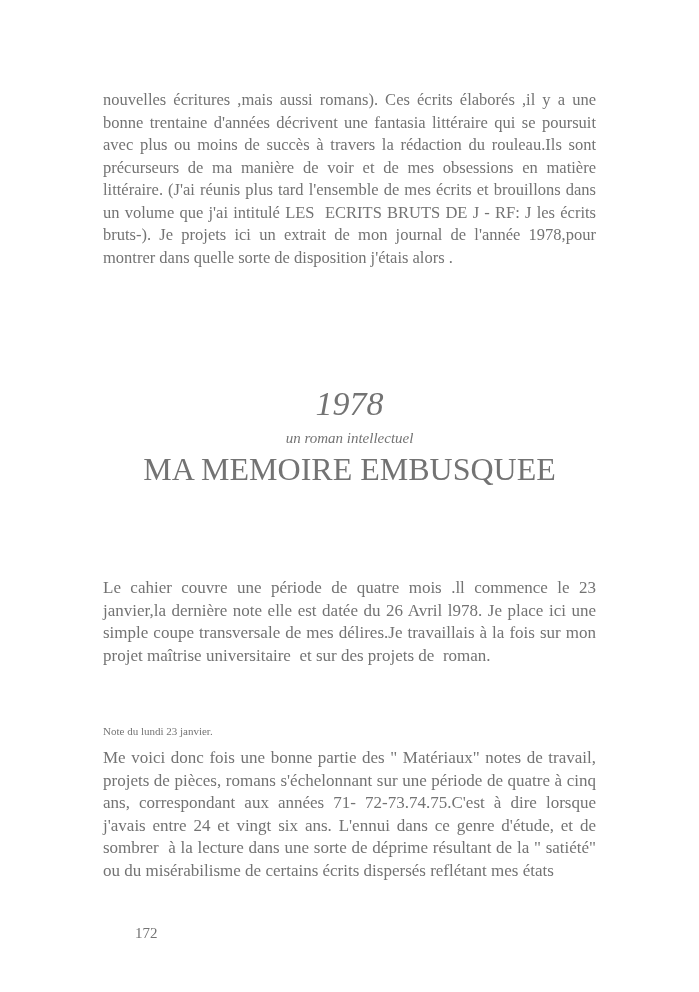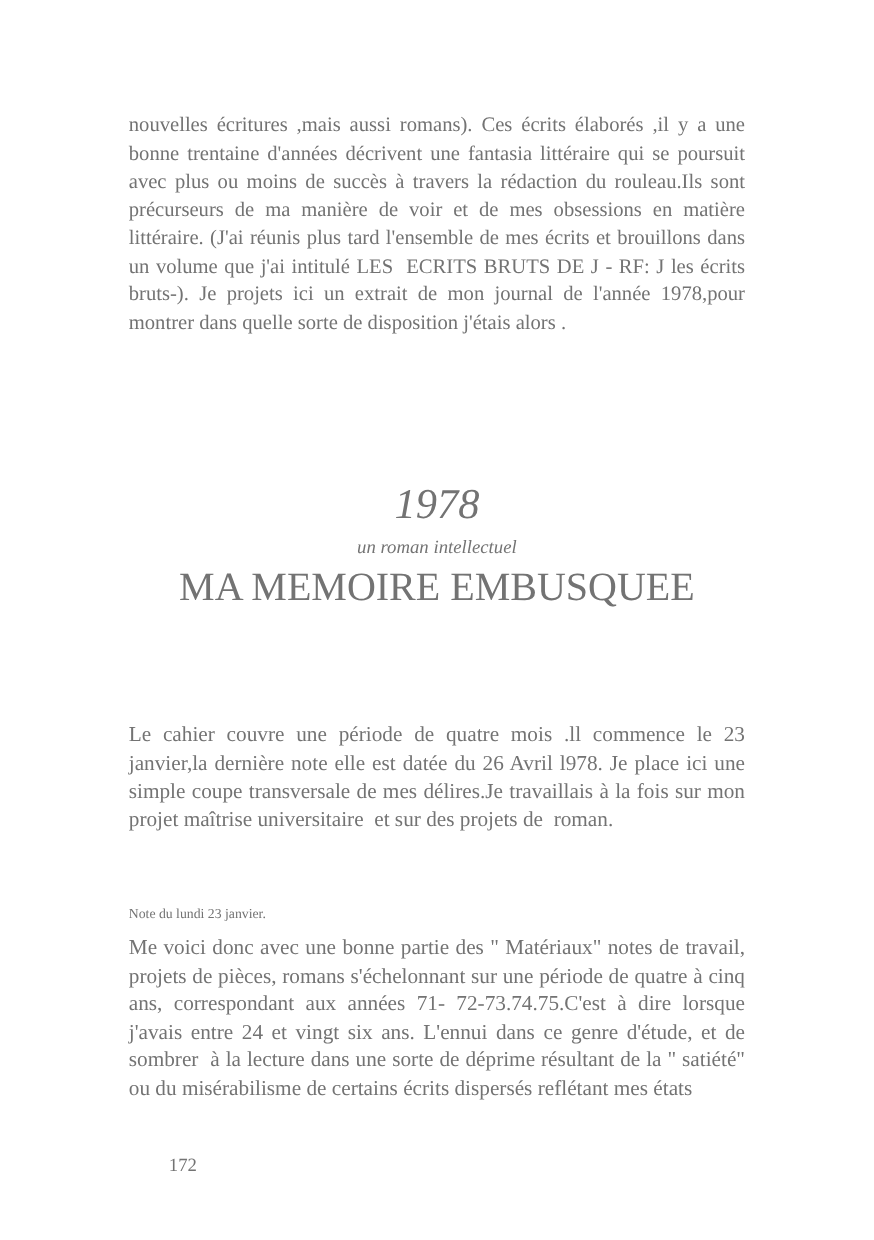--- a/index.html
+++ b/index.html
@@ -100,21 +100,21 @@
   <div class="col para italic summary-para">
       <div class="tline">Le cahier couvre une période de quatre mois .ll commence le 23</div>
       <div class="tline">janvier,la dernière note elle est datée du 26 Avril l978. Je place ici une</div>
       <div class="tline">simple coupe transversale de mes délires.Je travaillais à la fois sur mon</div>
       <div class="tline tline-last">projet maîtrise universitaire&nbsp; et sur des projets de&nbsp; roman.</div>
     </div>
 
   <div class="col note-heading">Note du lundi 23 janvier.</div>
 
   <div class="col para italic journal-para">
-      <div class="tline">Me voici donc avec une bonne partie des " Matériaux" notes de travail,</div>
+      <div class="tline">Me voici donc fois une bonne partie des " Matériaux" notes de travail,</div>
       <div class="tline">projets de pièces, romans s'échelonnant sur une période de quatre à cinq</div>
       <div class="tline">ans, correspondant aux années 71- 72-73.74.75.C'est à dire lorsque</div>
       <div class="tline">j'avais entre 24 et vingt six ans. L'ennui dans ce genre d'étude, et de</div>
       <div class="tline">sombrer&nbsp; à la lecture dans une sorte de déprime résultant de la " satiété"</div>
       <div class="tline tline-last">ou du misérabilisme de certains écrits dispersés reflétant mes états</div>
     </div>
 
   <div class="page-number">172</div>
 
 </div>

